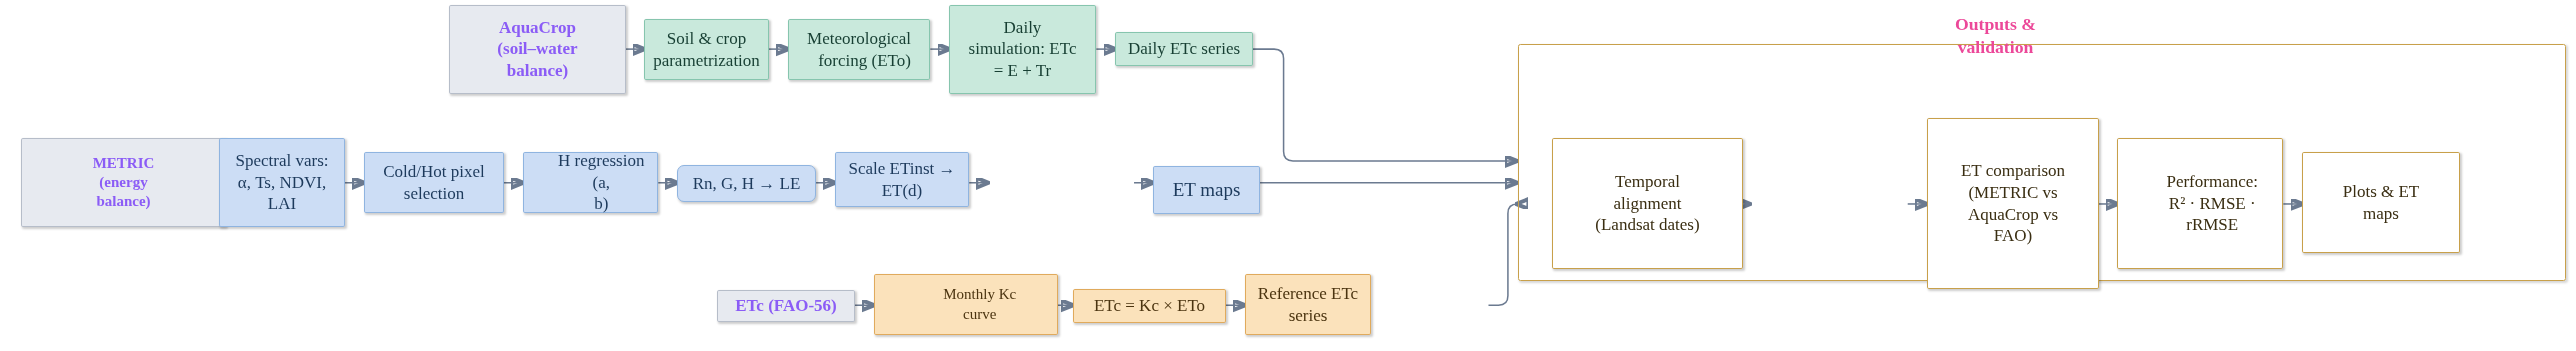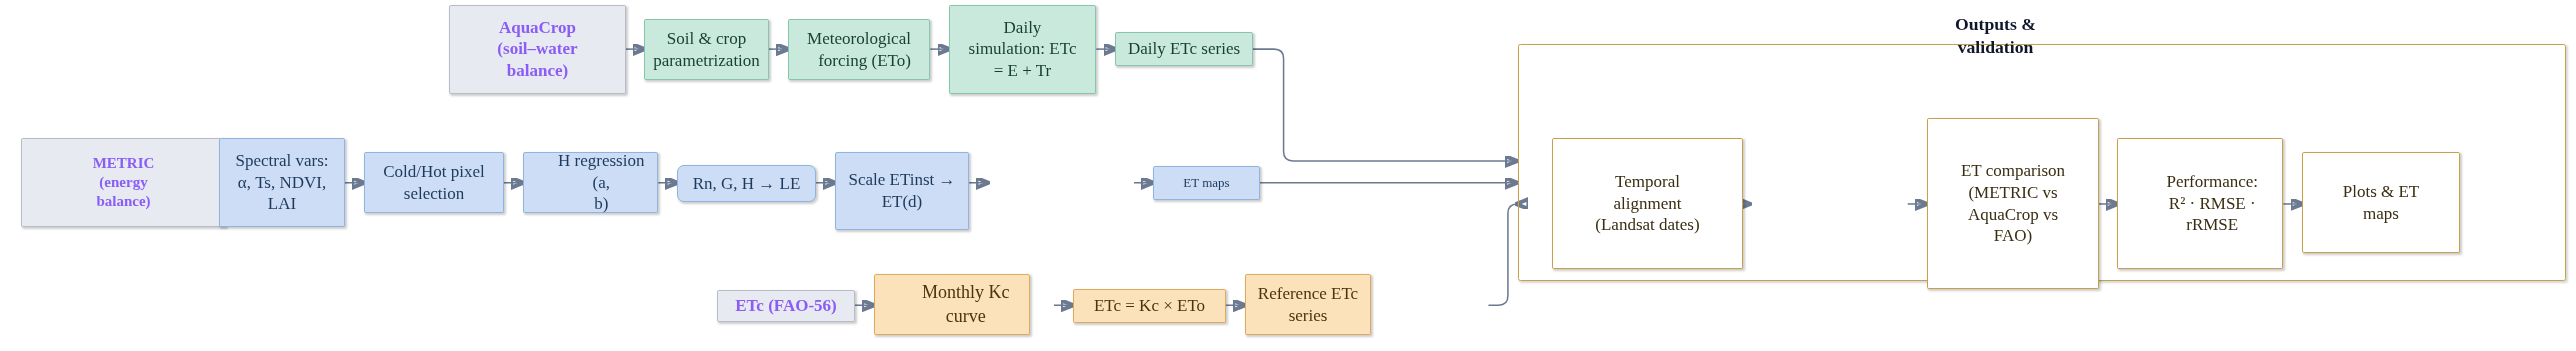--- a/index.html
+++ b/index.html
@@ -65,21 +65,21 @@
     box-sizing: border-box;
     border: 1.2px solid #c8a04a;
     border-radius: 2.4px;
     background: transparent;
     box-shadow: 1.8px 1.8px 2.4px rgba(0,0,0,0.16);
   }
   .group-title {
     position: absolute;
     text-align: center;
     font-weight: bold;
-    color: #0f172a;
+    color: #ec4899;
     line-height: 1.30;
     white-space: pre-line;
   }
   
   .conn {
     position: absolute;
     pointer-events: none;
   }
   .conn line, .conn path, .conn polyline {
     stroke: #6b7a90;
@@ -142,44 +142,44 @@
 LAI</div>
 
   <div class="node blue" style="left:364px; top:152px; width:140px; height:61px; font-size:17px;">Cold/Hot pixel
 selection</div>
 
   <div class="node blue" style="left:523px; top:152px; width:135px; height:61px; font-size:17px;padding-left:25px;">H regression (a,
 b)</div>
 
   <div class="node blue" style="left:677px; top:165px; width:139px; height:37px; font-size:17px;border-radius:7px;">Rn, G, H → LE</div>
 
-  <div class="node blue" style="left:835px; top:152px; width:134px; height:78px; font-size:17px;">Scale ETinst →
+  <div class="node blue" style="left:835px; top:152px; width:134px; height:55px; font-size:17px;">Scale ETinst →
 ET(d)</div>
 
-  <div class="node blue" style="left:1153px; top:166px; width:107px; height:34px; font-size:13px;">ET maps</div>
+  <div class="node blue" style="left:1153px; top:166px; width:107px; height:48px; font-size:19px;">ET maps</div>
 
   <div class="node grey" style="left:449px; top:4.7px; width:177px; height:89px; font-size:17px;">AquaCrop
 (soil–water
 balance)</div>
 
   <div class="node green" style="left:644px; top:19px; width:125px; height:61px; font-size:17px;">Soil &amp; crop
 parametrization</div>
 
   <div class="node green" style="left:788px; top:19px; width:142px; height:61px; font-size:17px;text-align:right;">Meteorological
 forcing (ETo)</div>
 
   <div class="node green" style="left:949px; top:4.7px; width:147px; height:89px; font-size:17px;">Daily
 simulation: ETc
 = E + Tr</div>
 
   <div class="node green" style="left:1115px; top:32px; width:138px; height:34px; font-size:17px;">Daily ETc series</div>
 
   <div class="node grey" style="left:717px; top:290px; width:138px; height:32px; font-size:17px;">ETc (FAO-56)</div>
 
-  <div class="node orange" style="left:874px; top:274px; width:156px; height:61px; font-size:18px;padding-left:31px;">Monthly Kc
+  <div class="node orange" style="left:874px; top:274px; width:184px; height:61px; font-size:15px;padding-left:31px;">Monthly Kc
 curve</div>
 
   <div class="node orange" style="left:1073px; top:289px; width:153px; height:34px; font-size:17px;">ETc = Kc × ETo</div>
 
   <div class="node orange" style="left:1245px; top:274px; width:126px; height:61px; font-size:17px;">Reference ETc
 series</div>
 
   <div class="node outline" style="left:1552px; top:138px; width:191px; height:131px; font-size:17px;">Temporal
 alignment
 (Landsat dates)</div>

